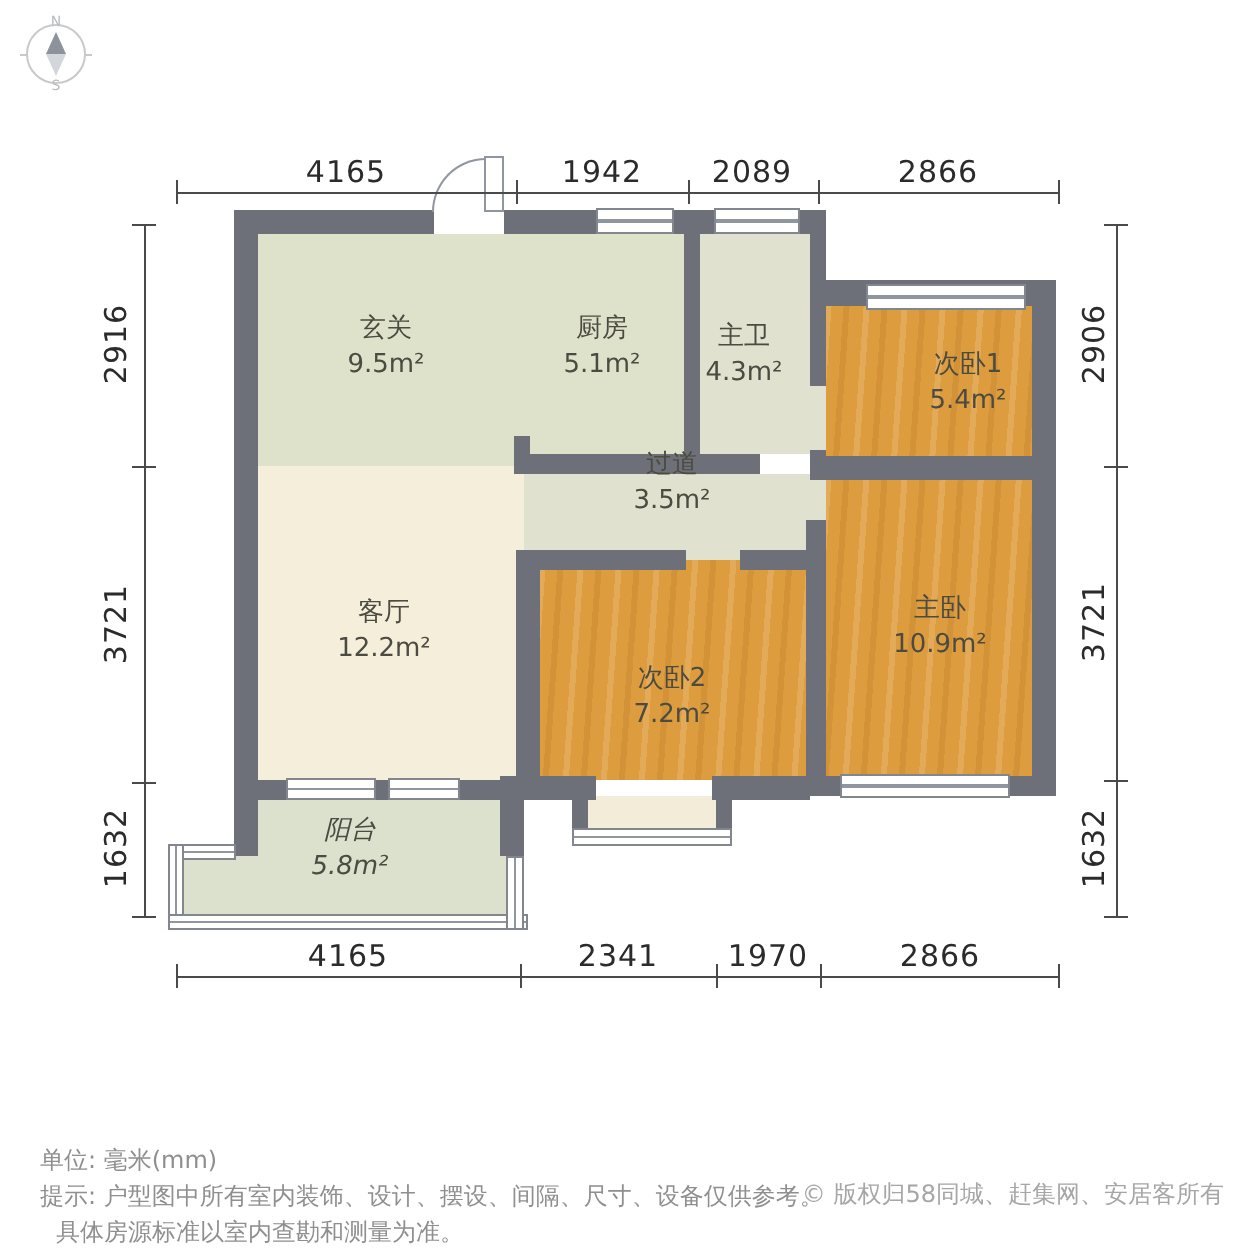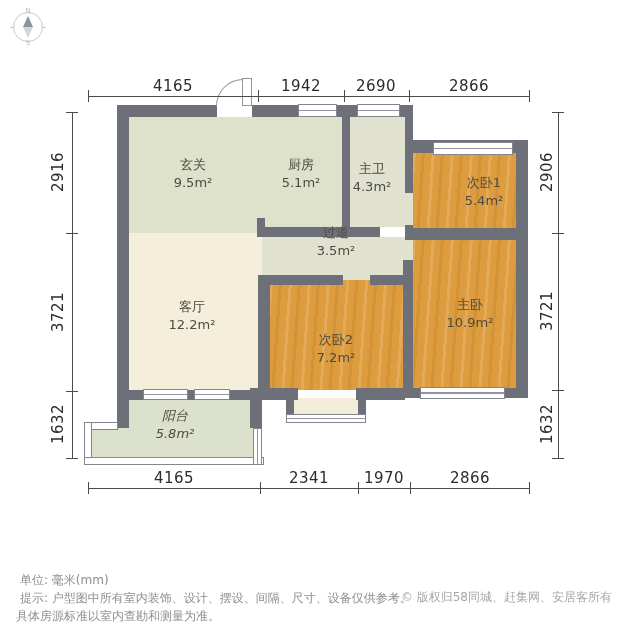--- a/index.html
+++ b/index.html
@@ -156,21 +156,21 @@
   </div>
 
   <div class="dim-line" style="left:88px;top:96px;width:442px;height:1px;"></div>
   <div class="tick" style="left:88px;top:90px;width:1px;height:12px;"></div>
   <div class="tick" style="left:258px;top:90px;width:1px;height:12px;"></div>
   <div class="tick" style="left:344px;top:90px;width:1px;height:12px;"></div>
   <div class="tick" style="left:409px;top:90px;width:1px;height:12px;"></div>
   <div class="tick" style="left:529px;top:90px;width:1px;height:12px;"></div>
   <div class="dim-lab" style="left:133px;top:77px;">4165</div>
   <div class="dim-lab" style="left:261px;top:77px;">1942</div>
-  <div class="dim-lab" style="left:336px;top:77px;">2690</div>
+  <div class="dim-lab" style="left:336px;top:77px;">2089</div>
   <div class="dim-lab" style="left:429px;top:77px;">2866</div>
 
   <div class="dim-line" style="left:88px;top:488px;width:442px;height:1px;"></div>
   <div class="tick" style="left:88px;top:482px;width:1px;height:12px;"></div>
   <div class="tick" style="left:260px;top:482px;width:1px;height:12px;"></div>
   <div class="tick" style="left:358px;top:482px;width:1px;height:12px;"></div>
   <div class="tick" style="left:410px;top:482px;width:1px;height:12px;"></div>
   <div class="tick" style="left:529px;top:482px;width:1px;height:12px;"></div>
   <div class="dim-lab" style="left:134px;top:469px;">4165</div>
   <div class="dim-lab" style="left:269px;top:469px;">2341</div>
@@ -191,17 +191,17 @@
   <div class="tick" style="left:552px;top:233px;width:12px;height:1px;"></div>
   <div class="tick" style="left:552px;top:390px;width:12px;height:1px;"></div>
   <div class="tick" style="left:552px;top:458px;width:12px;height:1px;"></div>
   <div class="dim-lab-v" style="left:507px;top:164px;">2906</div>
   <div class="dim-lab-v" style="left:507px;top:303px;">3721</div>
   <div class="dim-lab-v" style="left:507px;top:416px;">1632</div>
 </div>
 
 <div class="note" style="left:20px;top:572px;">单位: 毫米(mm)</div>
 <div class="note" style="left:20px;top:590px;">提示: 户型图中所有室内装饰、设计、摆设、间隔、尺寸、设备仅供参考。</div>
-<div class="note" style="left:16px;top:608px;">具体房源标准以室内查勘和测量为准。</div>
+<div class="note" style="left:28px;top:608px;">具体房源标准以室内查勘和测量为准。</div>
 <div class="copyright" style="right:18px;top:589px;">
   <span>©</span>
   <span>版权归58同城、赶集网、安居客所有</span>
 </div>
 
 </body></html>

